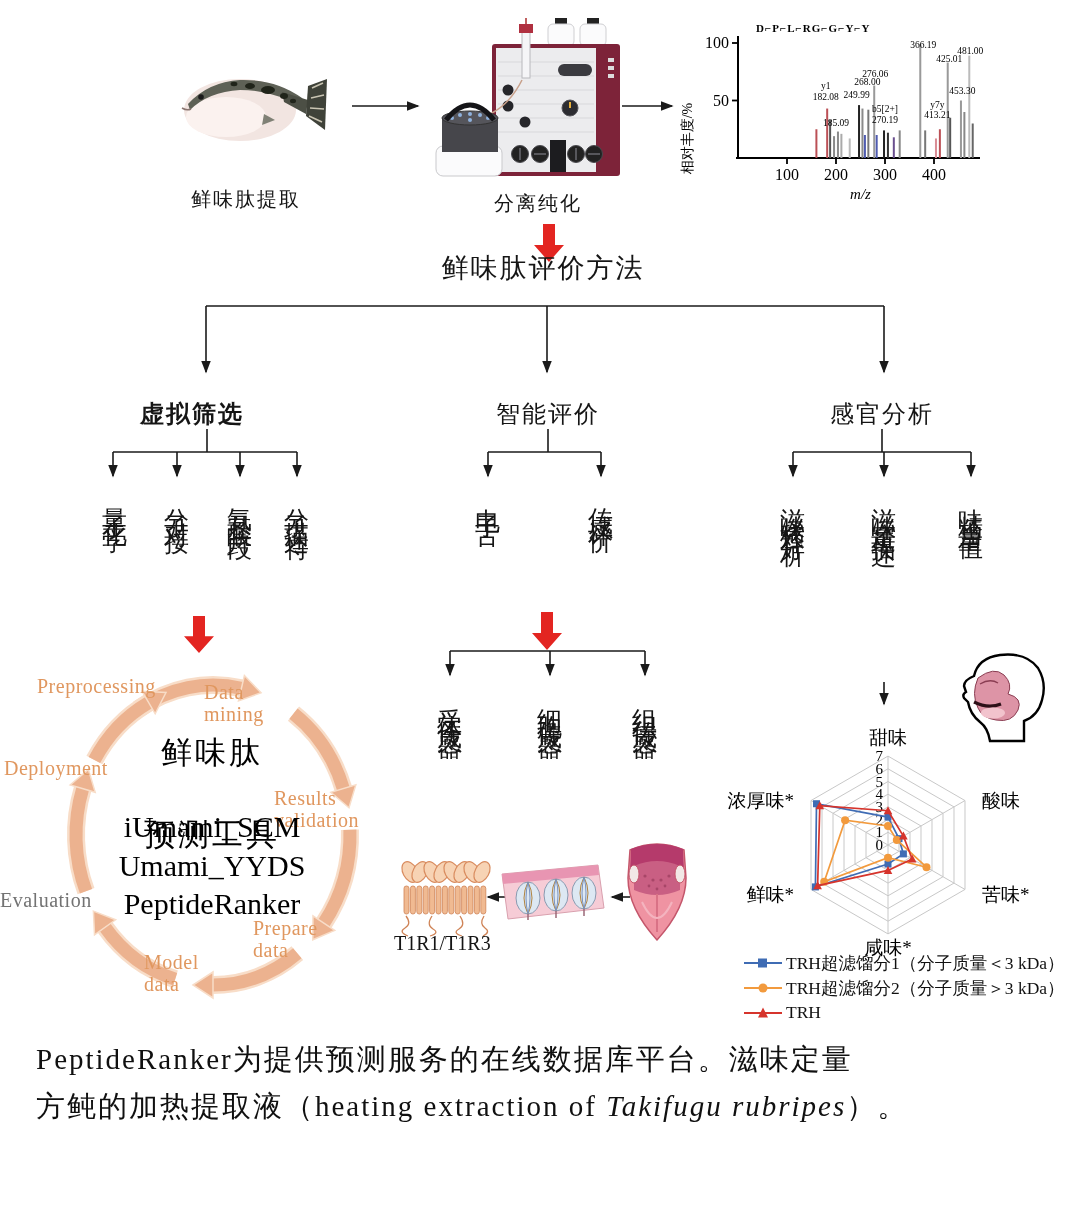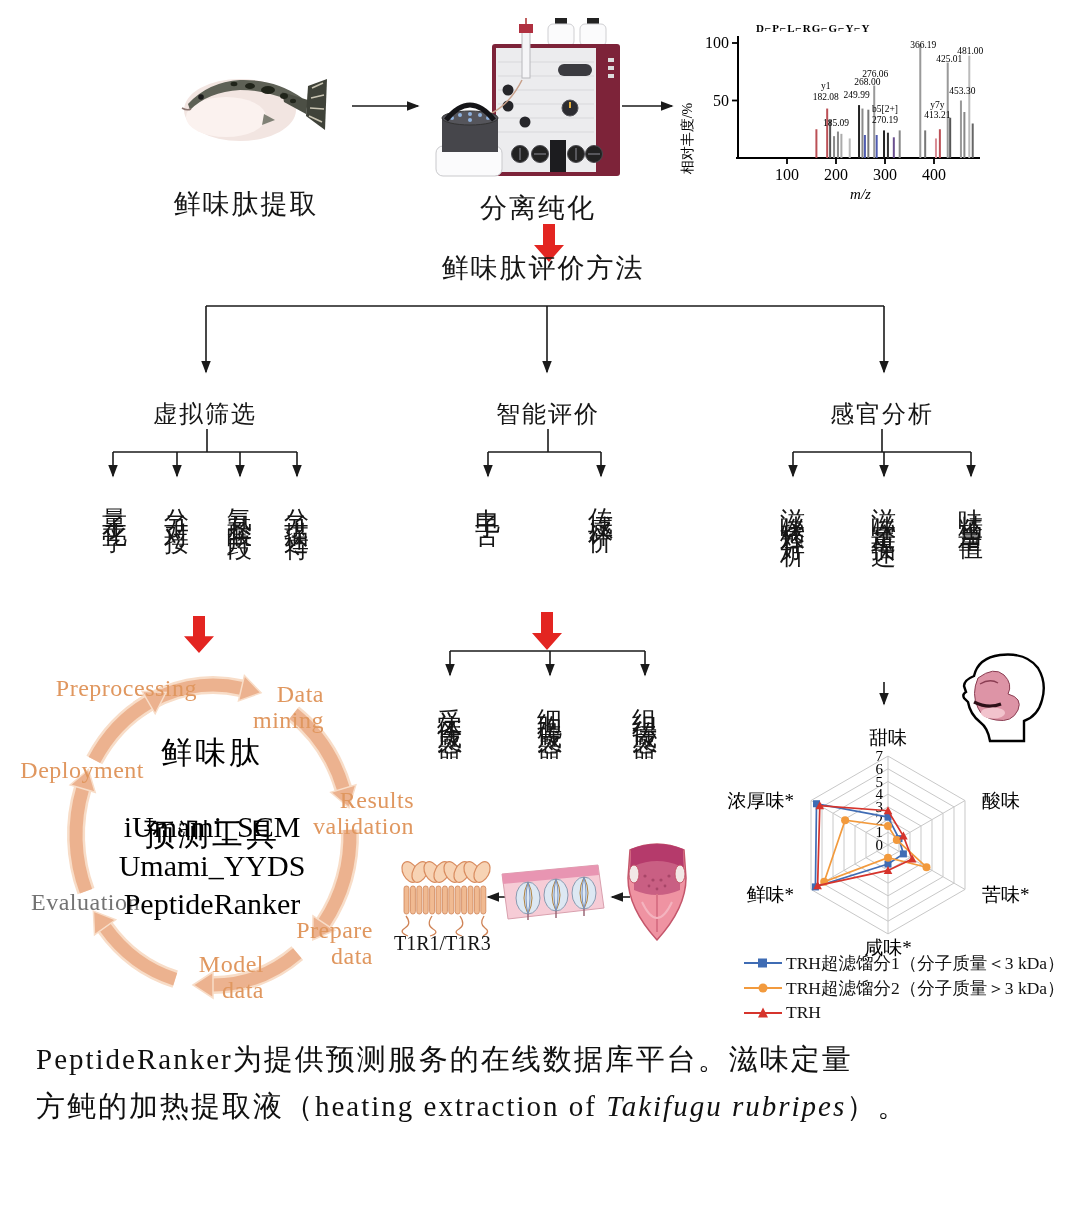--- a/index.html
+++ b/index.html
@@ -1,26 +1,26 @@
 <!DOCTYPE html>
 <html><head>
 <meta charset="utf-8">
 <style>
   html,body{margin:0;padding:0;background:#fff;}
   .page{position:relative;width:1069px;height:1229px;background:#fff;overflow:hidden;
         font-family:"Liberation Serif","DejaVu Serif",serif;color:#111;}
   .abs{position:absolute;}
   .lbl{position:absolute;text-align:center;color:#151515;}
-  .lbl-lg{font-size:27px;letter-spacing:2px;}
+  .lbl-lg{font-size:20px;letter-spacing:2px;}
   .lbl-md{font-size:24px;letter-spacing:2px;}
   .vtext{position:absolute;writing-mode:vertical-rl;text-orientation:upright;
          font-size:25px;letter-spacing:7px;color:#151515;line-height:1;}
   .red-arrow{position:absolute;background:#e32521;
              clip-path:polygon(30% 0,70% 0,70% 55%,100% 55%,50% 100%,0 55%,30% 55%);}
-  .cycle-label{position:absolute;text-align:right;font-size:24px;line-height:1.08;
+  .cycle-label{position:absolute;text-align:left;font-size:20px;line-height:1.08;
                white-space:pre-line;letter-spacing:.5px;}
   .cycle-center{position:absolute;left:80px;width:264px;text-align:center;color:#000;}
   .cc-cn{font-size:31px;letter-spacing:3px;}
   .cc-tool{font-size:30px;}
   #radar-legend{position:absolute;left:742px;top:950px;font-size:17.5px;color:#111;}
   #radar-legend .row{display:flex;align-items:center;height:25px;text-align:center;}
   #radar-legend .row span{white-space:nowrap;}
   #caption{position:absolute;left:36px;top:1036px;width:1005px;
            font-size:29px;line-height:47px;letter-spacing:2px;color:#101010;}
   #caption sup{font-size:0.55em;}
@@ -187,21 +187,21 @@
       <text x="294.26" y="45.95" text-anchor="middle" font-size="9.5">481.00</text>
     </svg>
 
 
   <div class="red-arrow" style="left:534px;top:224px;width:30px;height:38px;"></div>
   <div class="red-arrow" style="left:184px;top:616px;width:30px;height:37px;"></div>
   <div class="red-arrow" style="left:532px;top:612px;width:30px;height:38px;"></div>
 
   <div class="lbl" style="left:393px;top:250px;width:300px;font-size:27px;letter-spacing:2px;">鲜味肽评价方法</div>
 
-  <div class="lbl lbl-md" style="left:85px;top:398px;width:240px;">虚拟筛选</div>
+  <div class="lbl lbl-md" style="left:72px;top:398px;width:240px;font-weight:bold;">虚拟筛选</div>
   <div class="lbl lbl-md" style="left:428px;top:398px;width:240px;">智能评价</div>
   <div class="lbl lbl-md" style="left:762px;top:398px;width:240px;">感官分析</div>
 
   <div class="vtext" style="left:102px;top:488px;">量子化学</div>
   <div class="vtext" style="left:164px;top:488px;">分子对接</div>
   <div class="vtext" style="left:227px;top:488px;">氨基酸片段</div>
   <div class="vtext" style="left:284px;top:488px;">分子描述符</div>
 
   <div class="vtext" style="left:475px;top:488px;">电子舌</div>
   <div class="vtext" style="left:588px;top:488px;">传感评价</div>

